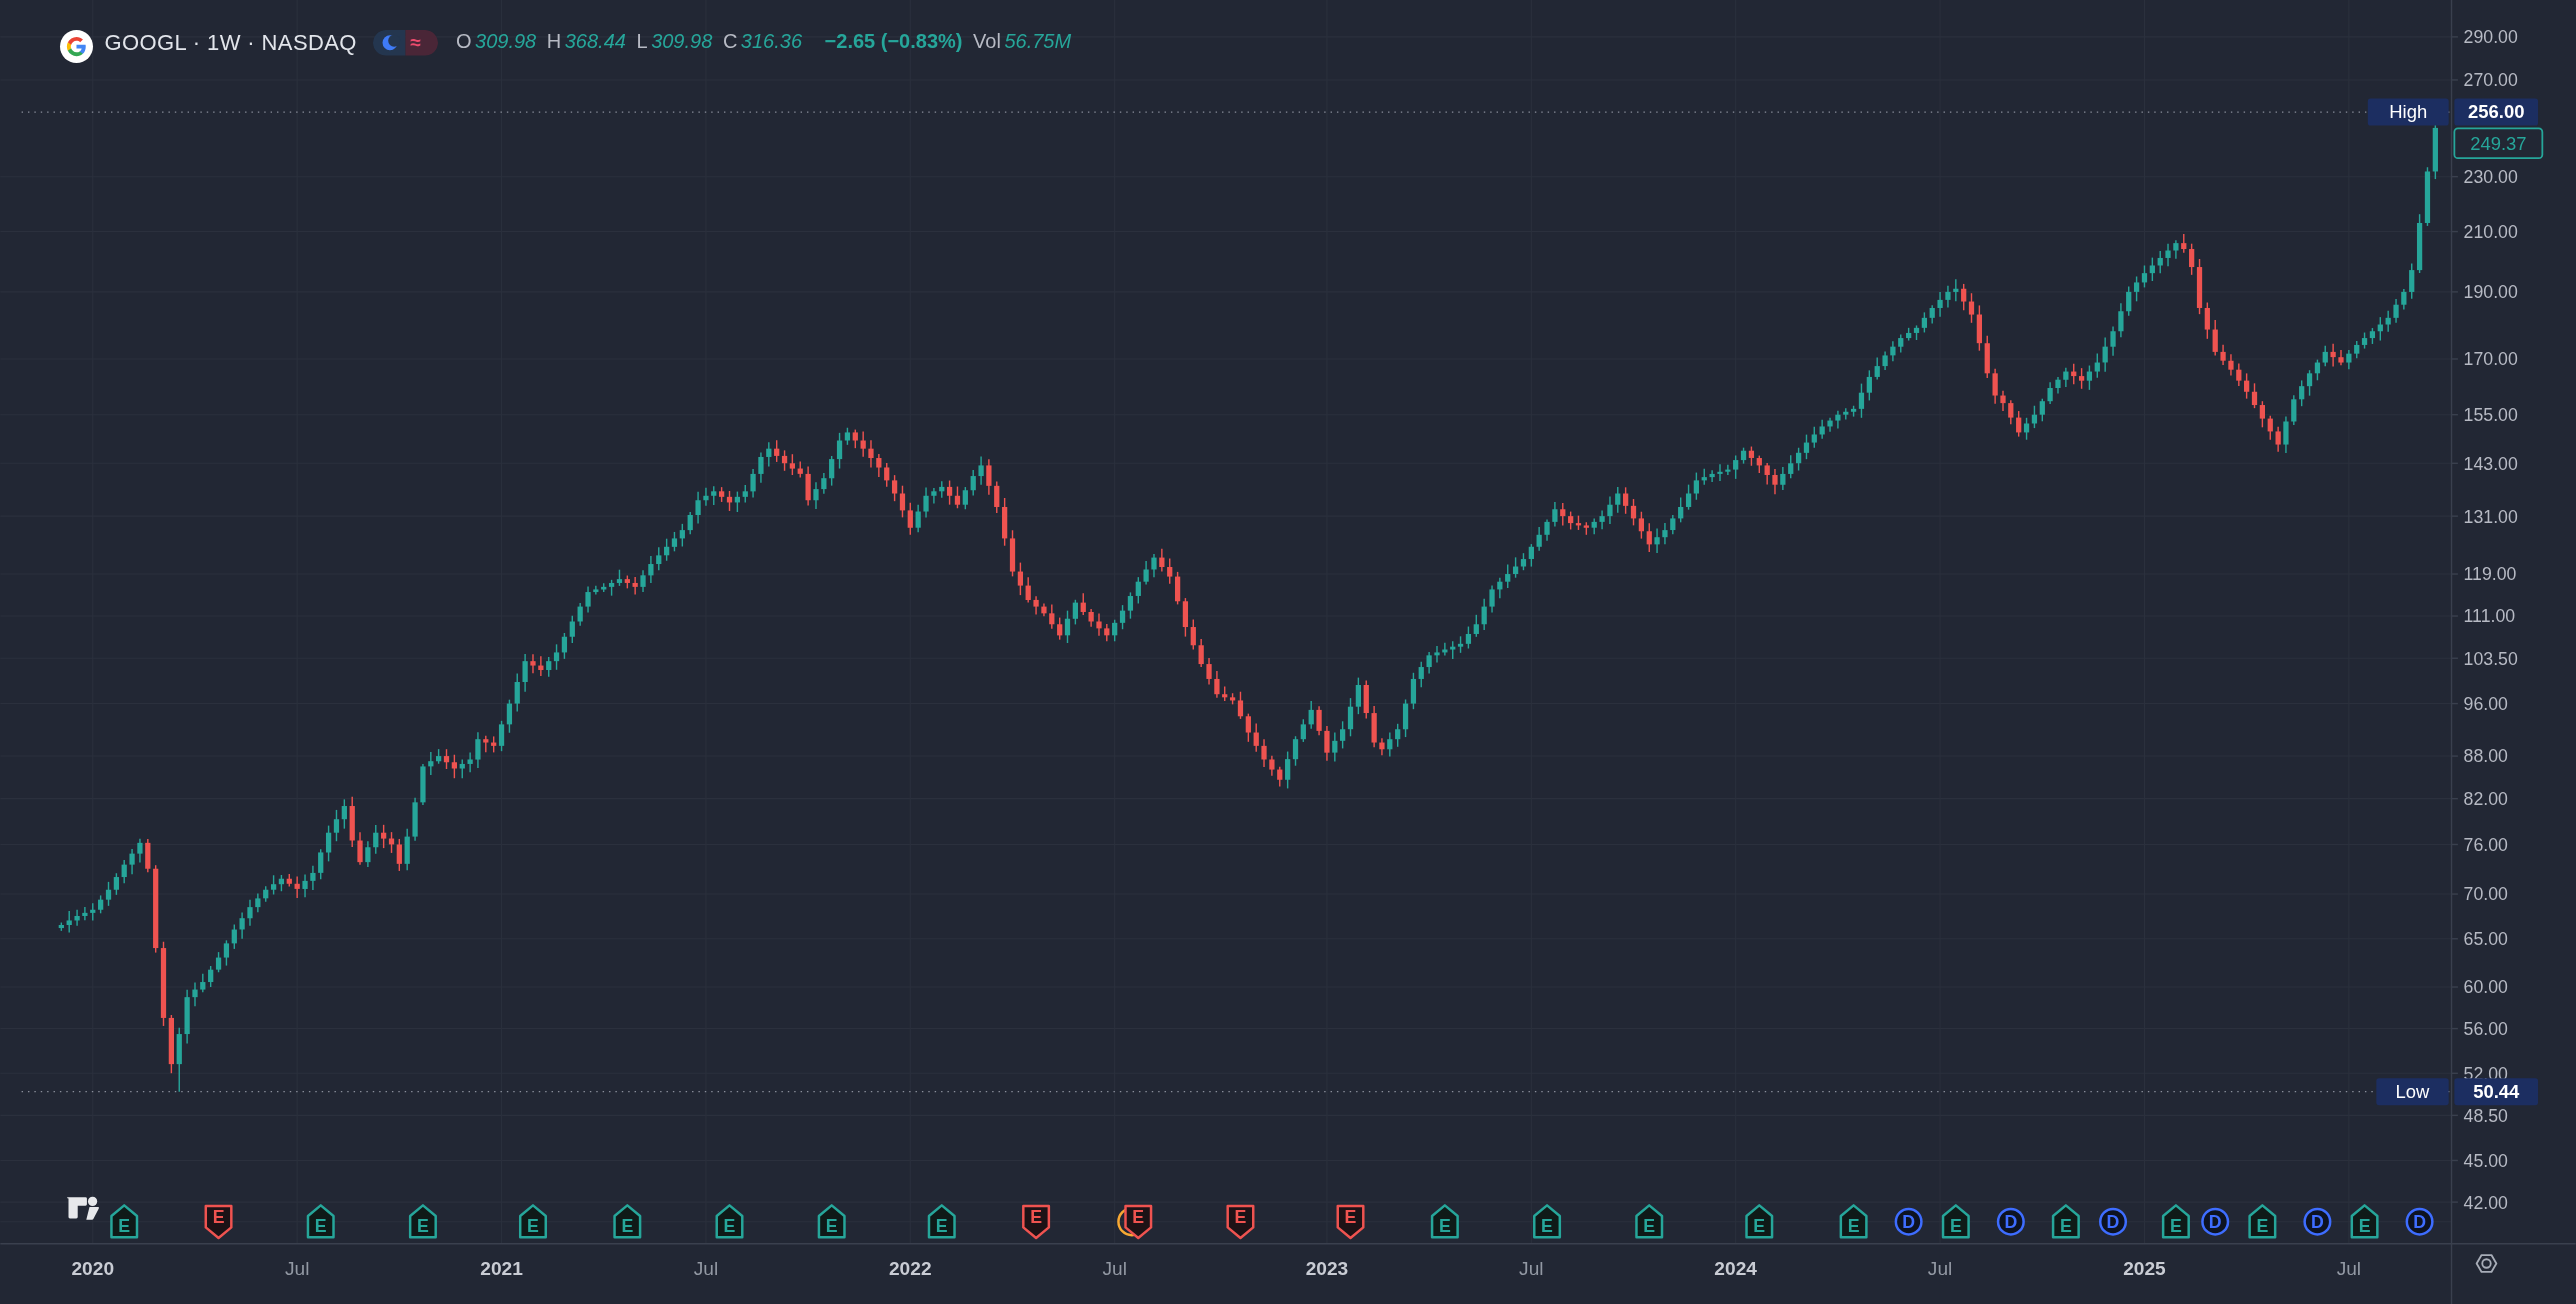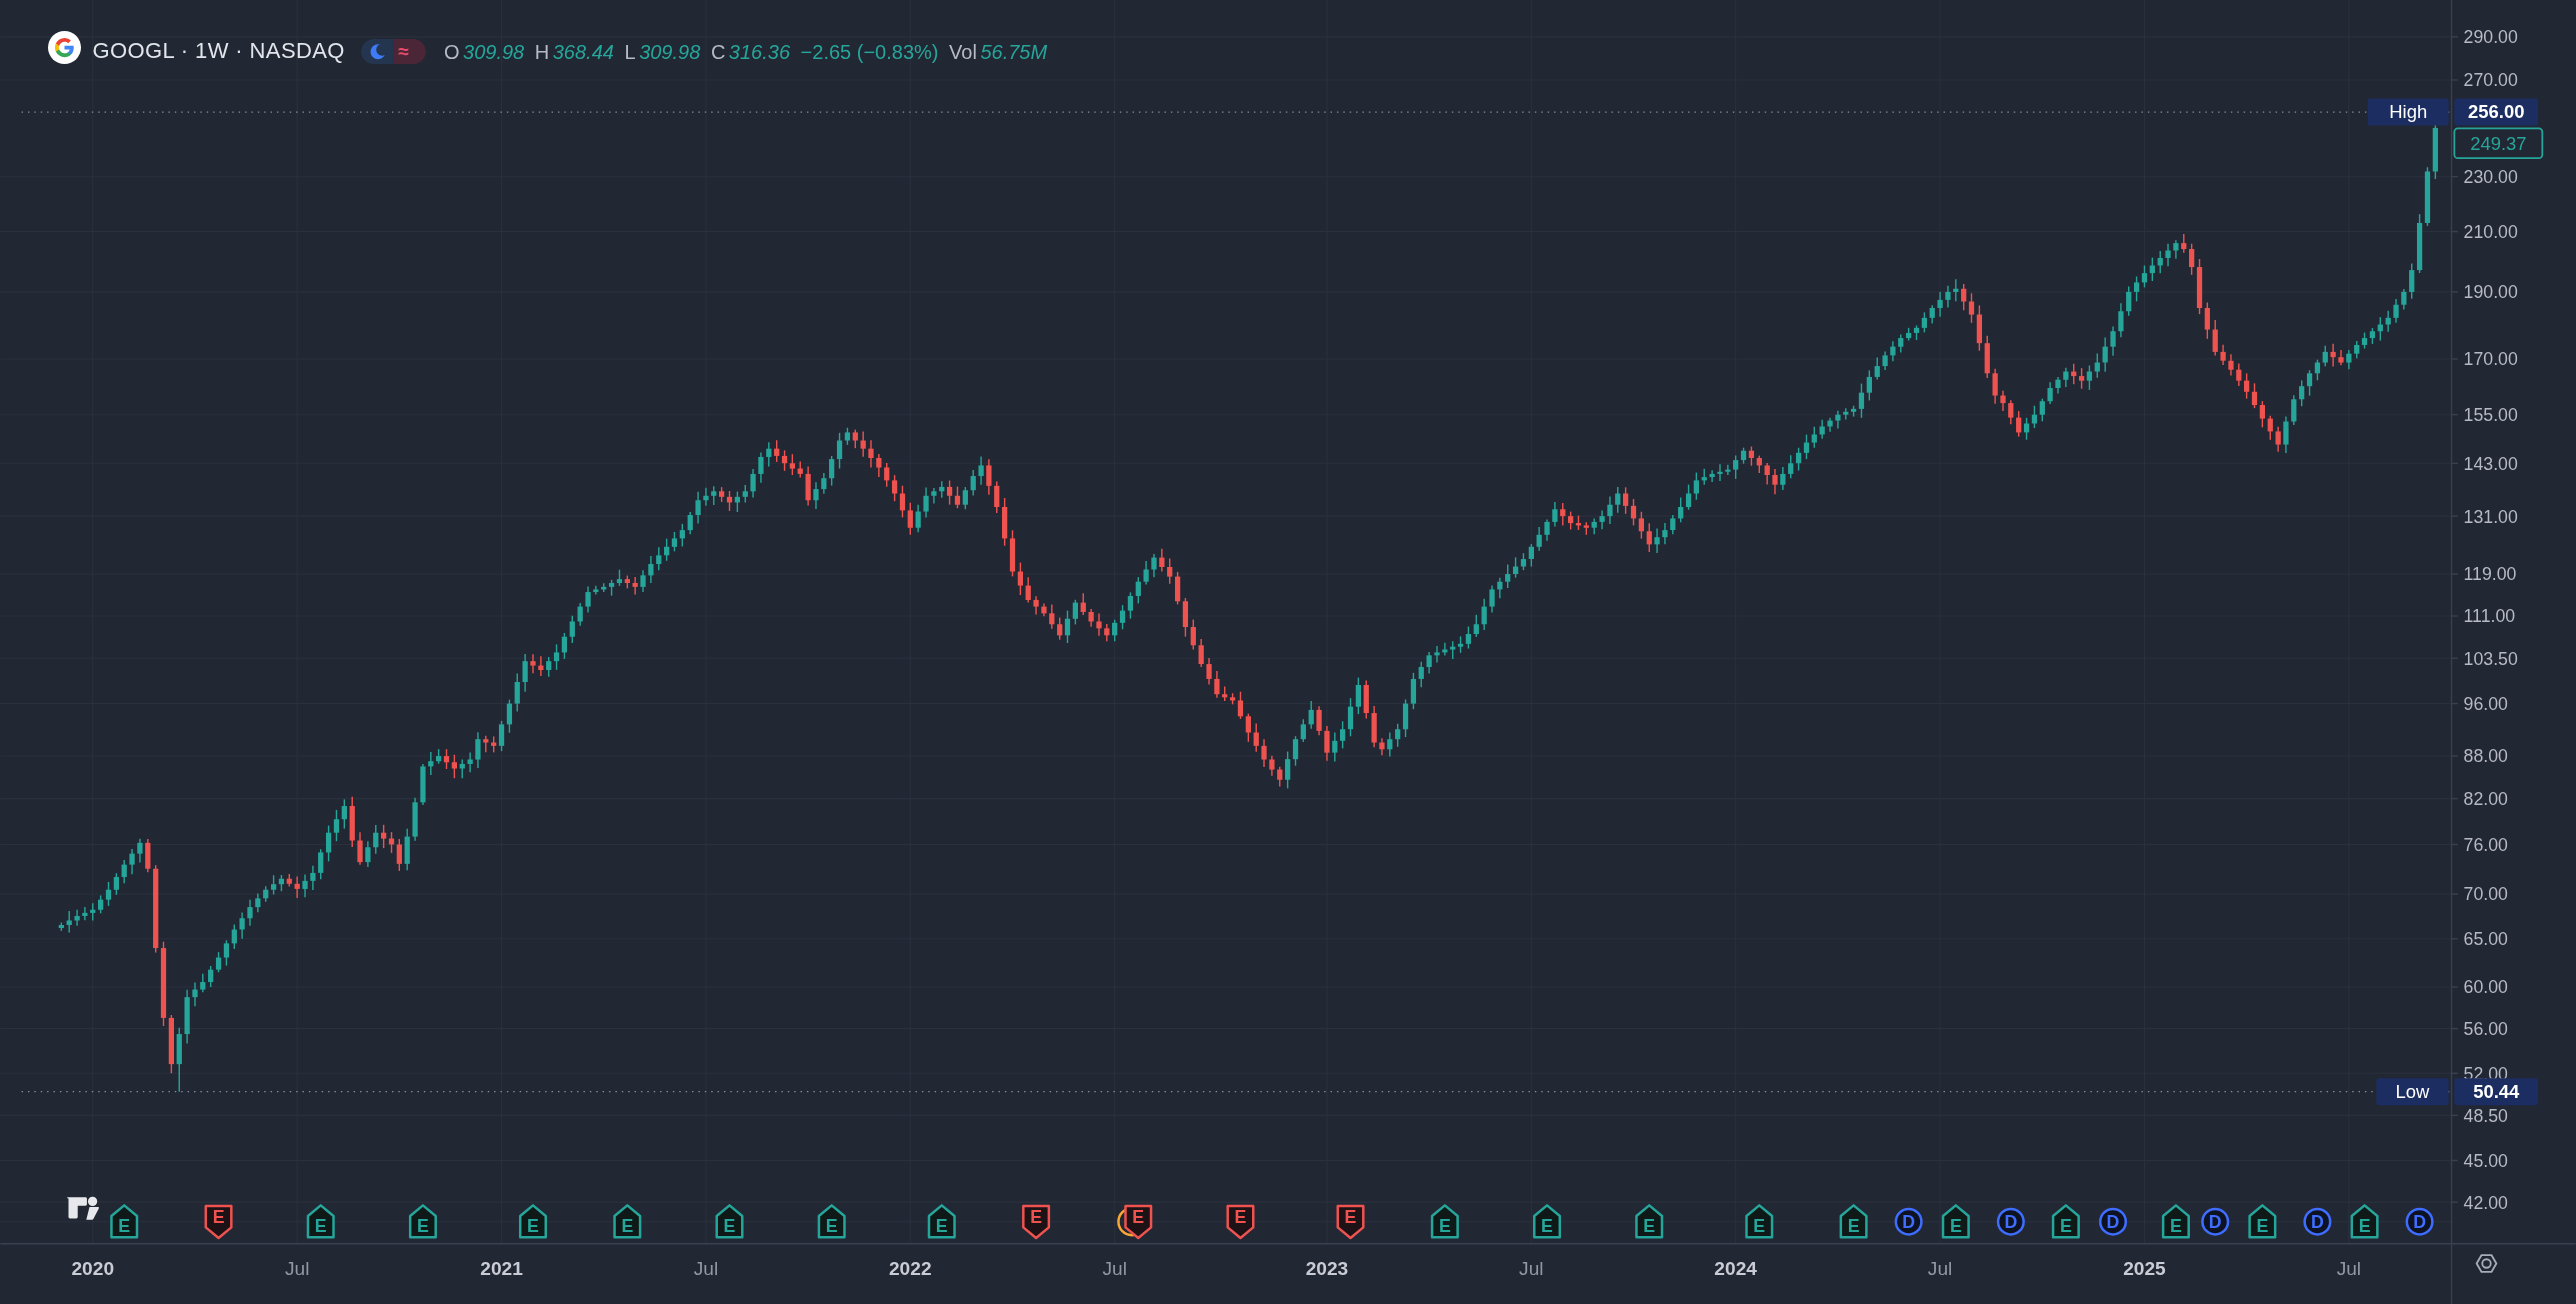--- a/index.html
+++ b/index.html
@@ -1,28 +1,28 @@
 <!DOCTYPE html>
 <html style="--bg: #222734; --up: #26a69a;font-size:11.4px"><head>
 <meta charset="utf-8">
 <style>
   html,body{margin:0;padding:0;background:#222734;}
   .stage{position:relative;width:2576px;height:1304px;overflow:hidden;background:var(--bg,#222734);
          font-family:"Liberation Sans",sans-serif;}
   #chart-svg{position:absolute;left:0;top:0;}
   svg text{font-family:"Liberation Sans",sans-serif;}
-  .legend{position:absolute;left:48px;top:30px;height:34px;display:flex;align-items:flex-end;gap:11.4px;z-index:5;}
+  .legend{position:absolute;left:60px;top:30px;height:34px;display:flex;align-items:flex-start;gap:11.4px;z-index:5;}
   .logo-circle{width:33px;height:33px;border-radius:50%;background:#ffffff;display:flex;align-items:center;justify-content:center;}
   .sym-title{font-size:22px;font-weight:500;color:#e2e5eb;letter-spacing:0.4px;white-space:nowrap;}
   .status-pill{display:flex;height:25.5px;border-radius:12.8px;overflow:hidden;margin-left:4.3px;}
   .ohlc{display:flex;align-items:center;gap:10.6px;margin-left:7px;font-size:20px;white-space:nowrap;}
   .ohlc .fld{display:flex;gap:3.5px;}
   .lbl{color:#b7bac4;}
   .val{color:var(--up,#26a69a);font-weight:500;font-style:italic;}
-  .chg{color:var(--up,#26a69a);font-weight:400;}
+  .chg{color:var(--up,#26a69a);font-weight:700;margin-left:12px;}
   .watermark{position:absolute;left:64px;top:1195px;z-index:4;opacity:.95;}
   .gear-btn{position:absolute;left:2471px;top:1248px;z-index:6;cursor:pointer;}
 </style>
 </head>
 <body>
 
 <div class="stage" style="background: rgb(34, 39, 52);">
 
   <svg id="chart-svg" width="2576" height="1304" viewBox="0 0 3630 1838">
       <g>

